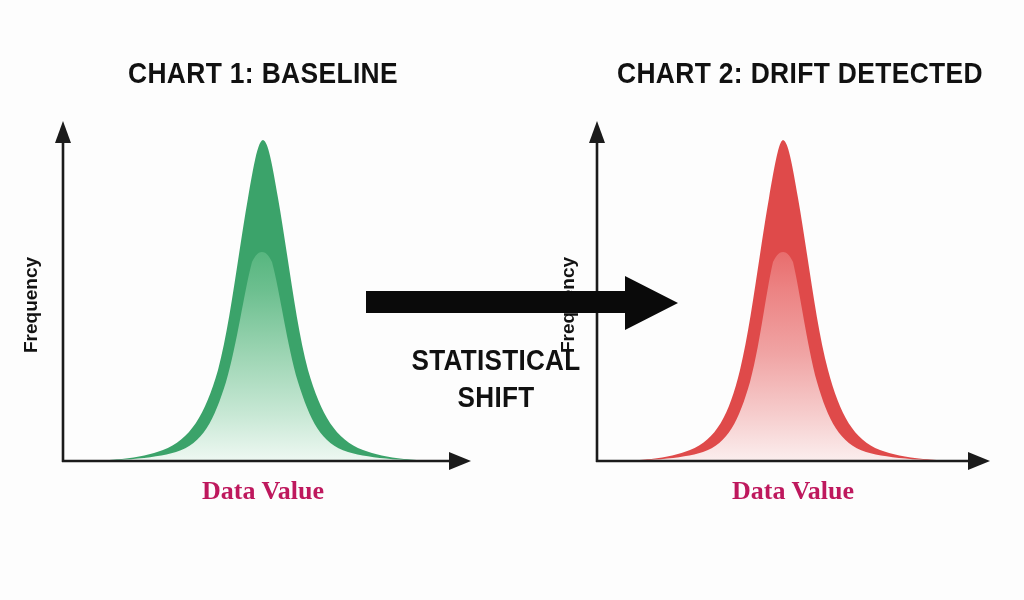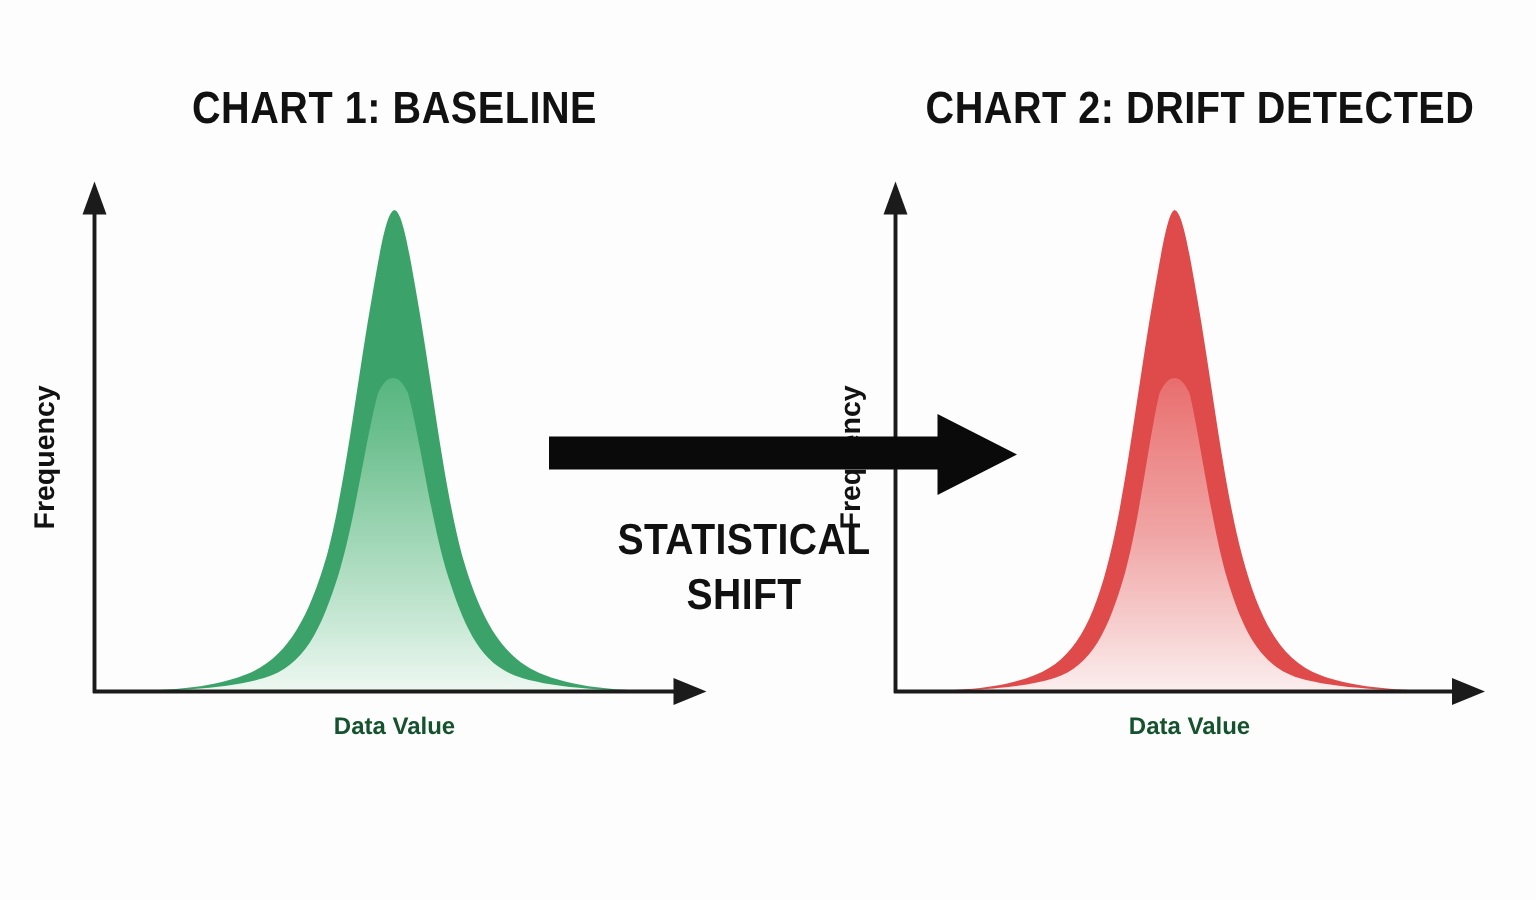--- a/index.html
+++ b/index.html
@@ -40,24 +40,24 @@
     transform: scaleX(0.88);
     transform-origin: center center;
   }
   #title-1 { left: 63px;  width: 400px; }
   #title-2 { left: 593px; width: 400px; }
 
   
   .axis-label-x {
     position: absolute;
     top: 476px;
-    font-family: Liberation Sans, sans-serif;
-    font-weight: 700;
-    font-size: 16px;
-    color: #14532d;
+    font-family: Liberation Serif, serif;
+    font-weight: 700;
+    font-size: 26px;
+    color: #be185d;
     text-align: center;
     white-space: nowrap;
   }
   #xlabel-1 { left: 63px;  width: 400px; }
   #xlabel-2 { left: 593px; width: 400px; }
 
   .axis-label-y {
     position: absolute;
     font-family: "Liberation Sans", sans-serif;
     font-weight: 700;

